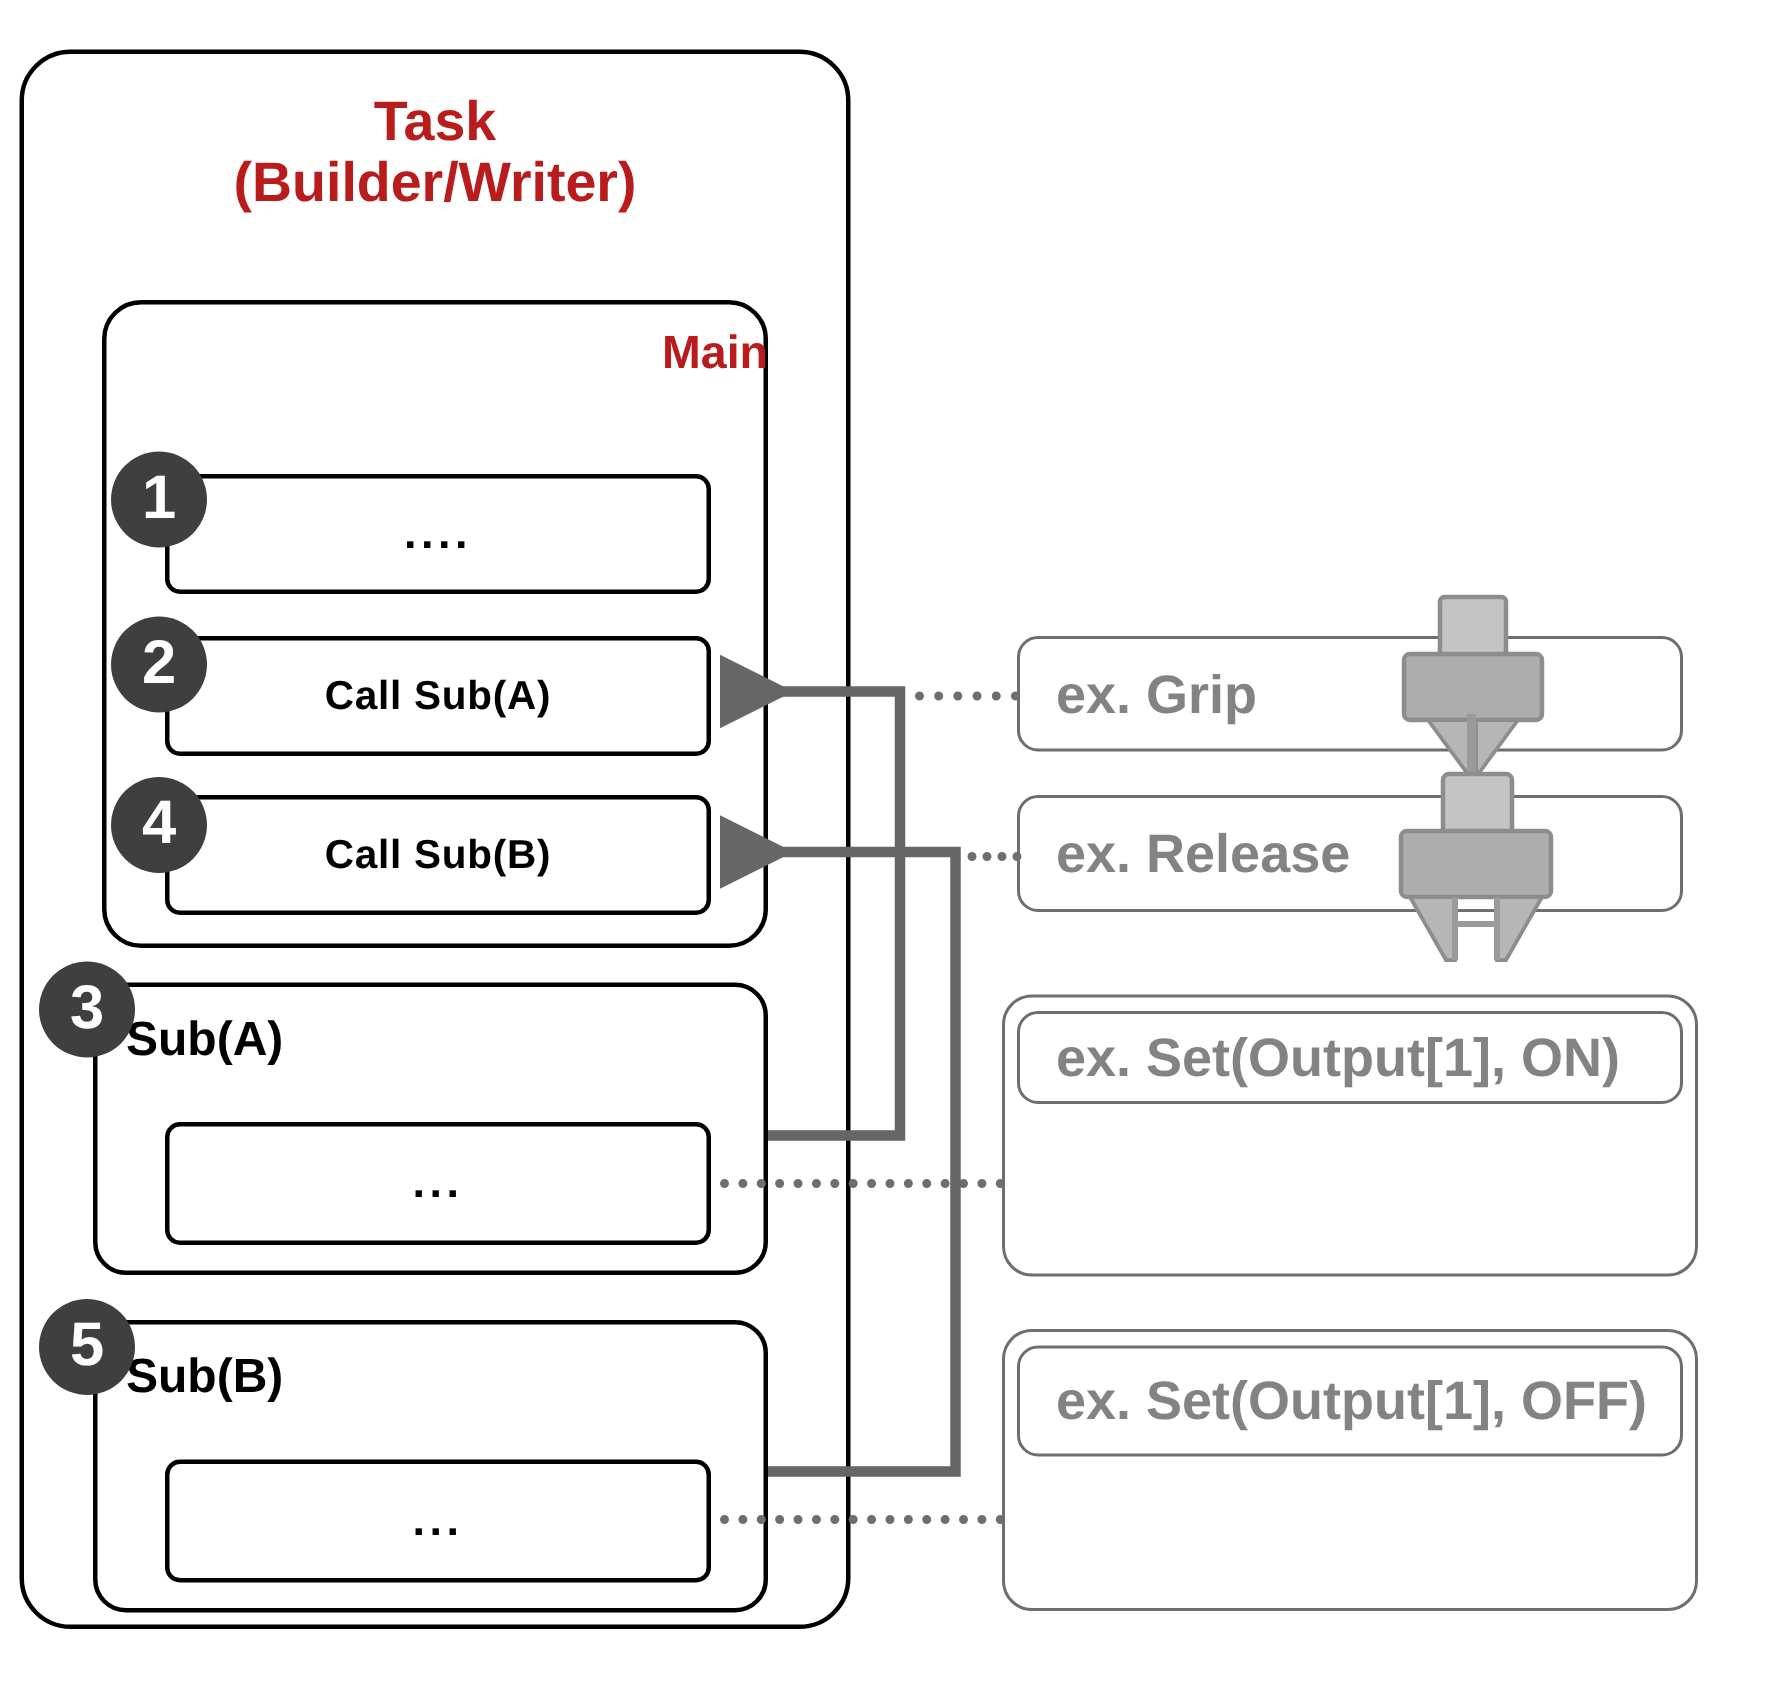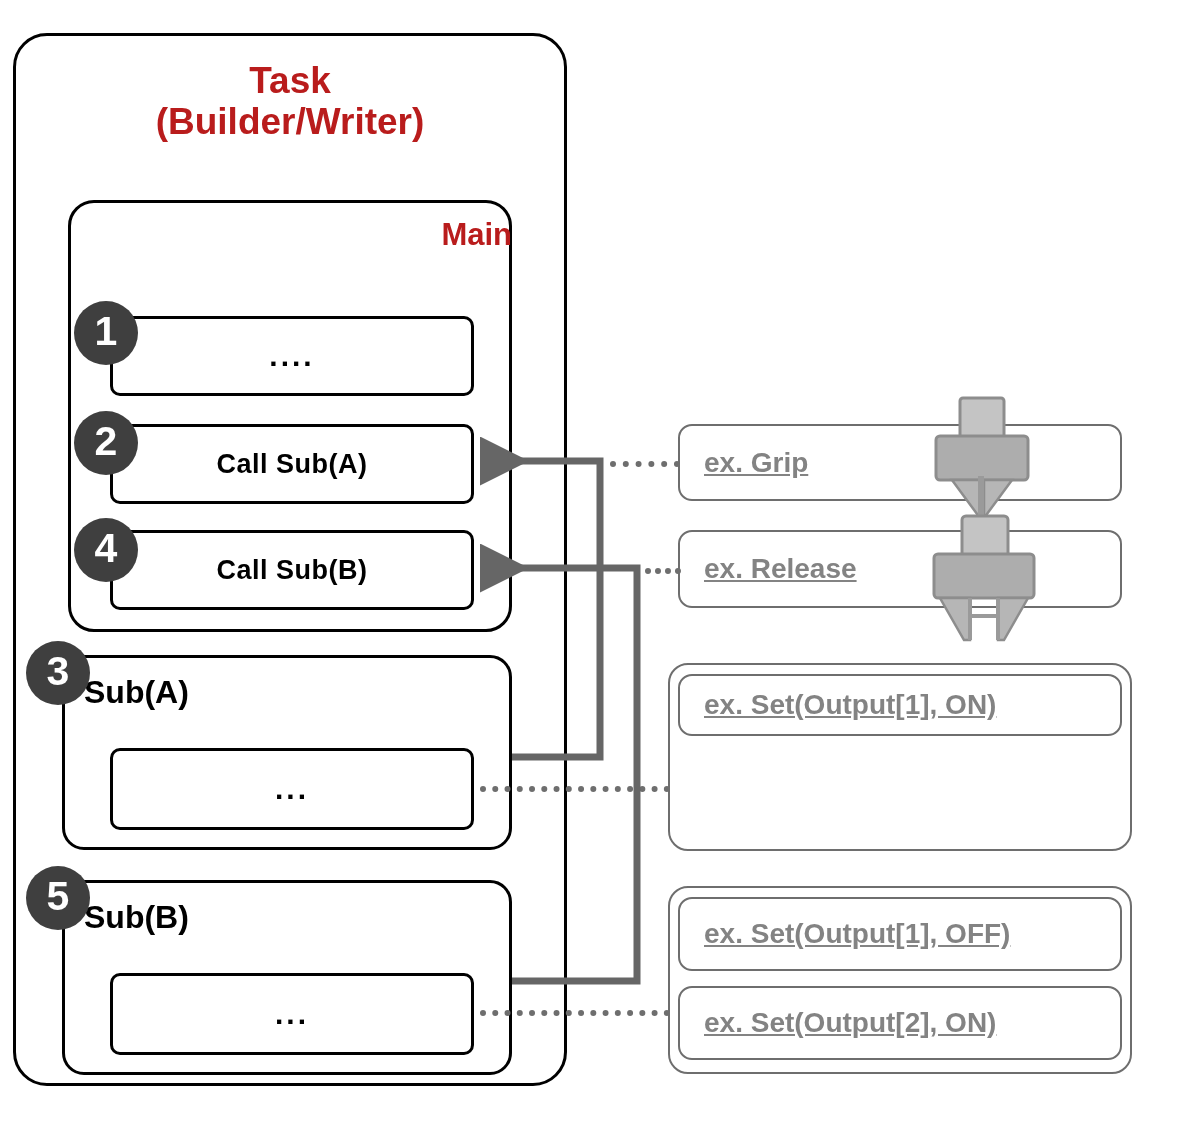--- a/index.html
+++ b/index.html
@@ -49,23 +49,22 @@
     display:flex;align-items:center;justify-content:center;
     font-size:41px;font-weight:bold;line-height:1;
     box-shadow:inset 0 0 0 0 #000;
   }
   .circ span{transform:translateY(-2px);}
 
   
   .ex-box{border-radius:14px;}
   .ex-box .lbl{
     position:absolute;left:24px;top:50%;transform:translateY(-50%);
-    font-size:28px;font-weight:bold;color:#838383;white-space:nowrap;
+    font-size:36px;font-weight:bold;color:#838383;white-space:nowrap;
     letter-spacing:0px;
-    text-decoration:underline;
   }
   .ex-group{border-radius:20px;}
 
   
   .dotted{
     position:absolute;height:0;border-top:6px dotted #6e6e6e;
   }
 
   
   #wires{position:absolute;left:0;top:0;width:1185px;height:1126px;pointer-events:none;}
@@ -156,23 +155,20 @@
 
   <div class="box gry ex-group" style="left:668px;top:663px;width:464px;height:188px;"></div>
   <div class="box gry ex-box" style="left:678px;top:674px;width:444px;height:62px;">
     <div class="lbl">ex. Set(Output[1], ON)</div>
   </div>
 
   <div class="box gry ex-group" style="left:668px;top:886px;width:464px;height:188px;"></div>
   <div class="box gry ex-box" style="left:678px;top:897px;width:444px;height:74px;">
     <div class="lbl">ex. Set(Output[1], OFF)</div>
   </div>
-  <div class="box gry ex-box" style="left:678px;top:986px;width:444px;height:74px;">
-    <div class="lbl">ex. Set(Output[2], ON)</div>
-  </div>
 
   <div class="dotted" style="left:610px;top:461px;width:70px;"></div>
   <div class="dotted" style="left:645px;top:568px;width:36px;"></div>
   <div class="dotted" style="left:480px;top:786px;width:190px;"></div>
   <div class="dotted" style="left:480px;top:1010px;width:190px;"></div>
 
   <svg id="wires">
     <defs>
       <marker id="ah" markerWidth="7" markerHeight="7" refX="6" refY="3.5" orient="auto" markerUnits="strokeWidth">
         <path d="M7,0 L7,7 L0,3.5 z" fill="#666666"></path>

